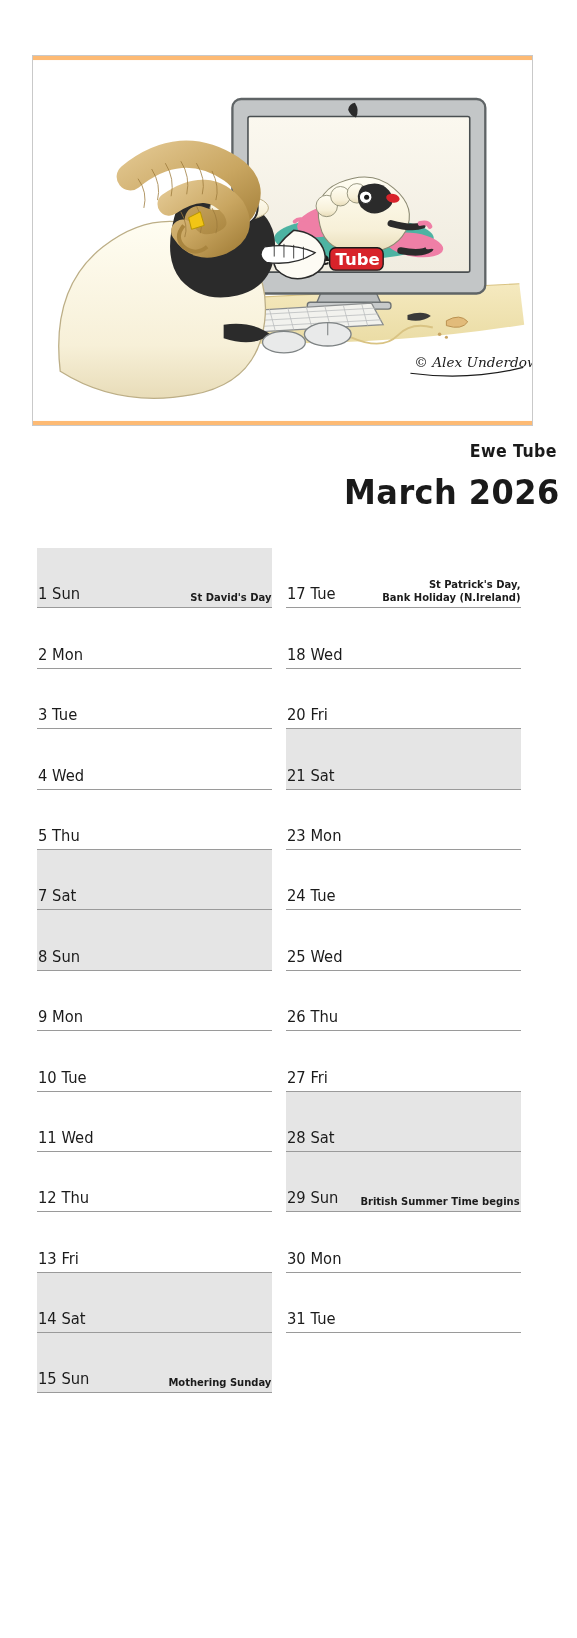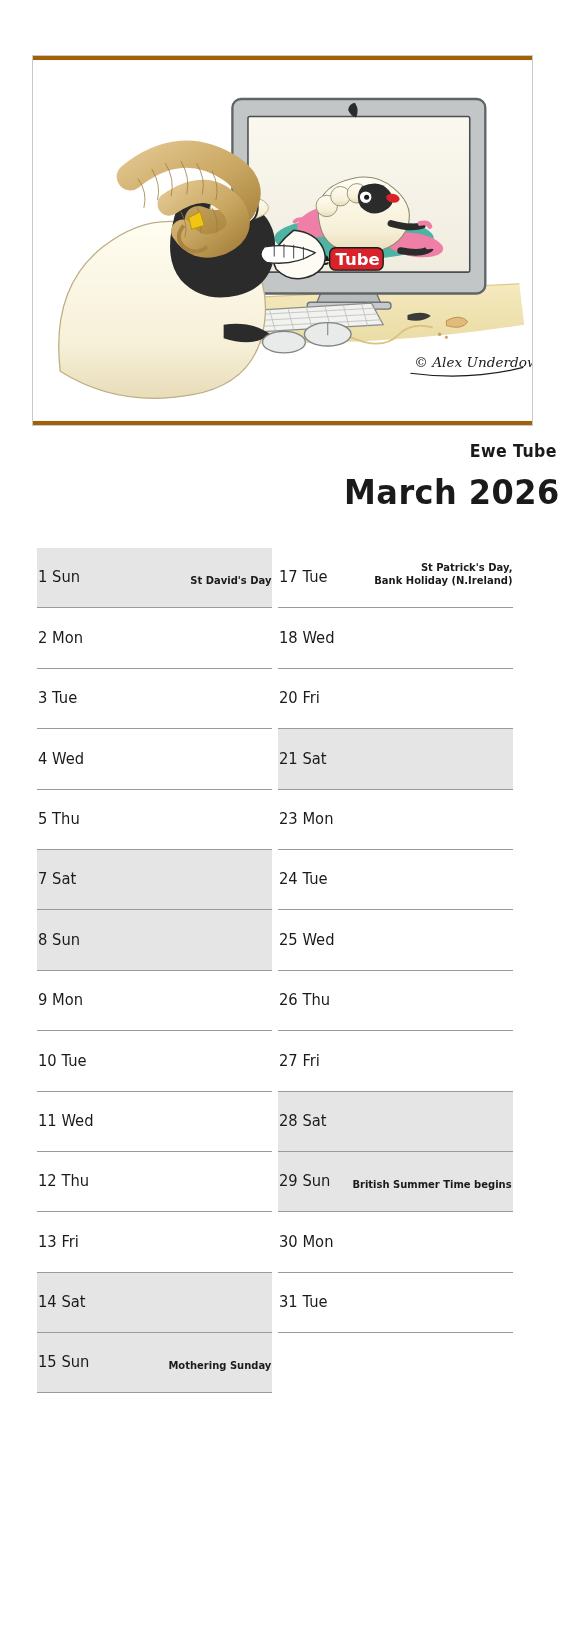--- a/index.html
+++ b/index.html
@@ -14,21 +14,21 @@
     width:577px; height:1638px;
     background:#ffffff;
   }
 
   
   #illustration {
     position:absolute;
     left:32px; top:55px;
     width:501px; height:371px;
     border:1px solid #c9c9c9;
-    background:#a16207;
+    background:#fdba74;
     overflow:hidden;
   }
   #illustration svg { display:block; width:100%; height:100%; }
 
   
   #title-block {
     position:absolute;
     left:0; top:440px; width:577px;
     text-align:right;
   }
@@ -59,30 +59,30 @@
     width:577px;
     display:flex;
     gap:0;
   }
   .col {
     width:235px;
     display:flex;
     flex-direction:column;
   }
   .col-left  { margin-left:37px; }
-  .col-right { margin-left:6px; }
+  .col-right { margin-left:14px; }
 
   .day-row {
     position:relative;
     height:60.4px;
     border-bottom:1.3px solid #9a9a9a;
     display:flex;
     align-items:flex-end;
     justify-content:space-between;
-    padding:0 1px 18px 1px;
+    padding:0 1px 1px 1px;
   }
   .day-row.shaded { background:#e5e5e5; }
 
   .day-label {
     font-family:"DejaVu Sans", sans-serif;
     font-size:15.5px;
     color:#1b1b1b;
     line-height:19px;
     white-space:nowrap;
     transform:scaleX(.95);

